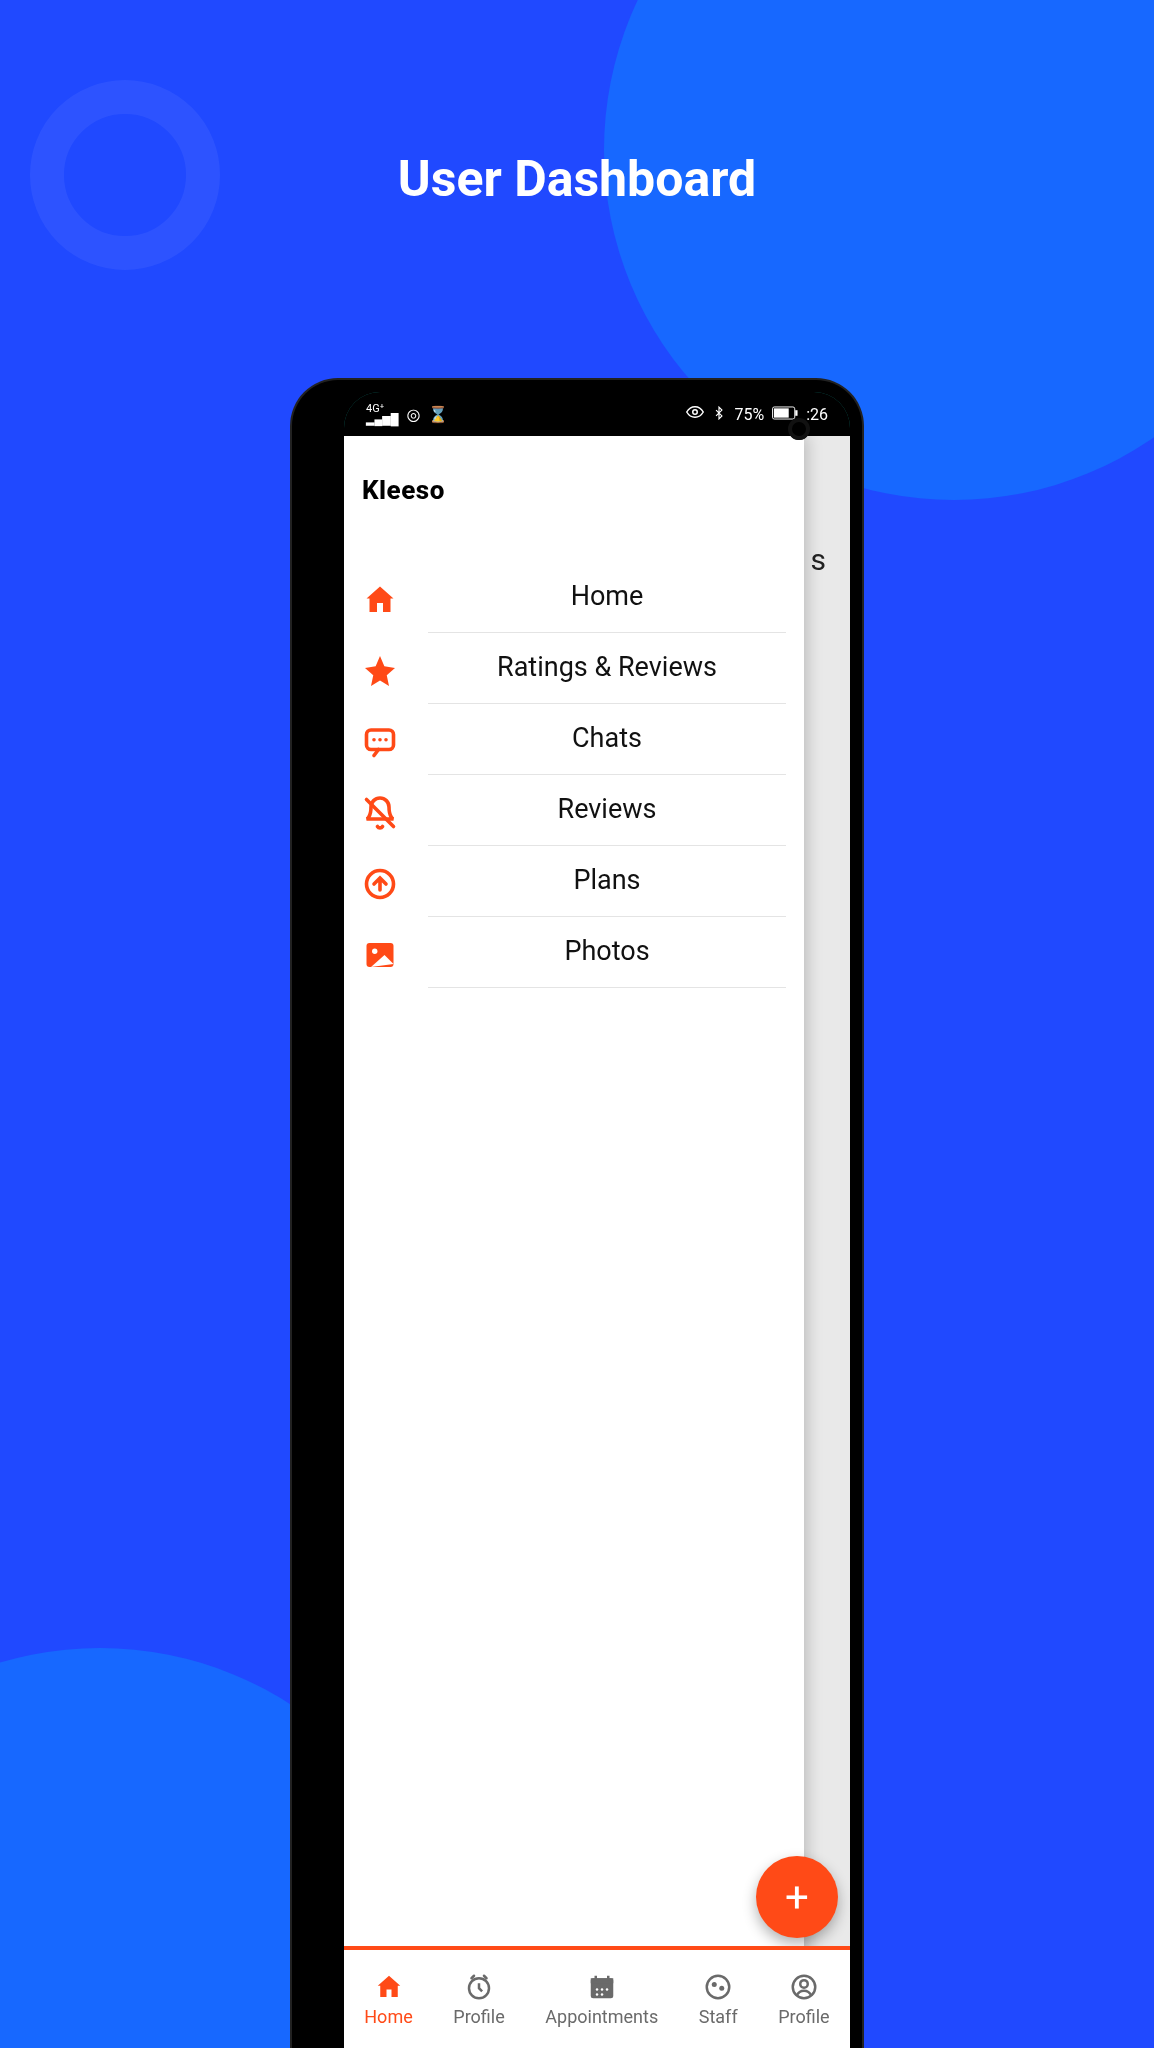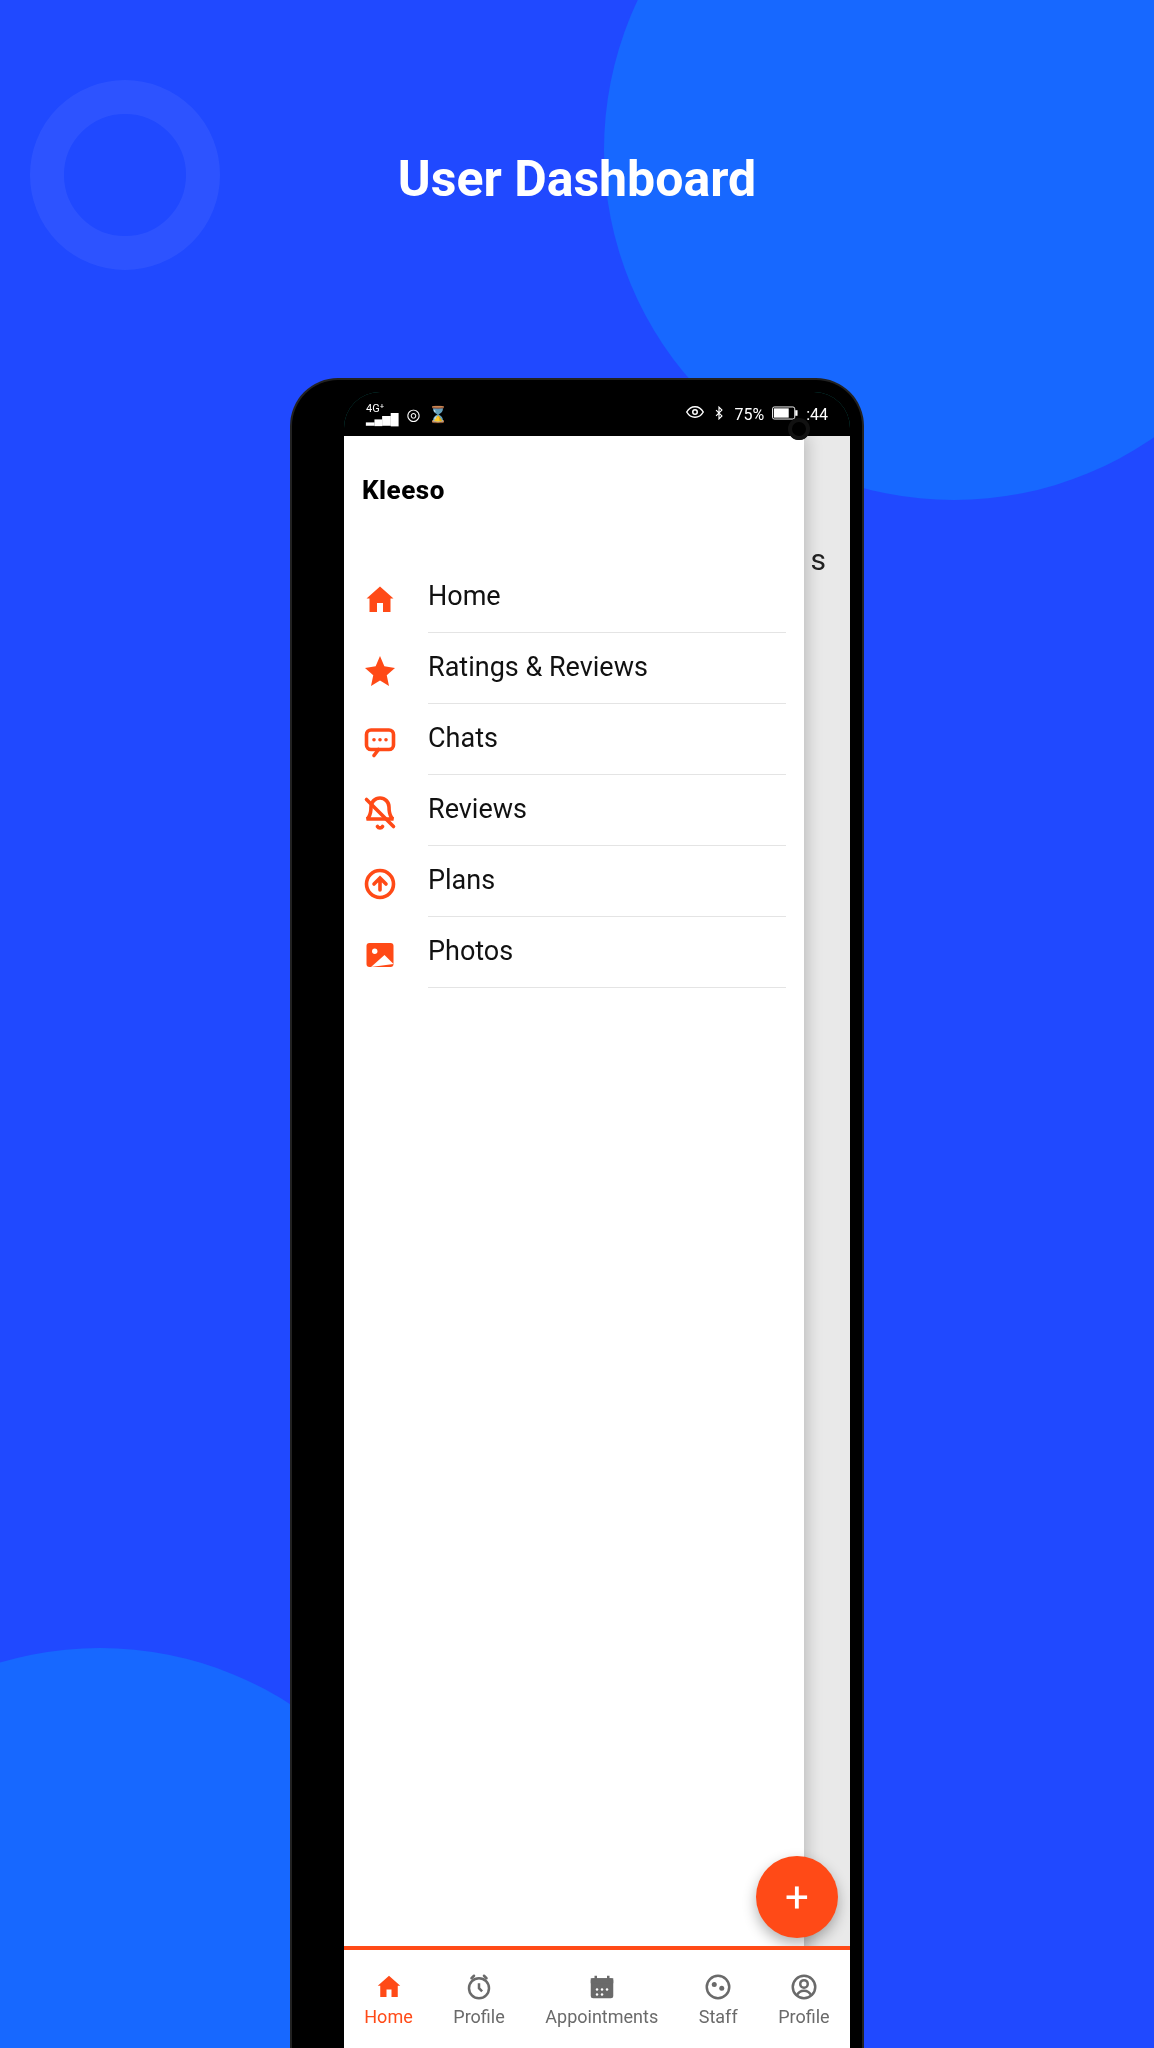--- a/index.html
+++ b/index.html
@@ -20,21 +20,21 @@
   .status-left, .status-right { display:flex; align-items:center; gap:8px; }
   .status-clock { font-weight:400; }
   .camera-dot { position:absolute; right:40px; top:26px; width:22px; height:22px; background:#000; border-radius:50%; box-shadow:0 0 0 4px #111 inset; z-index:20; }
 
   
   .app-body { flex:1; position:relative; background:#e9e9e9; }
   .overlay-page { position:absolute; inset:0; }
   .overlay-page .peek-text { position:absolute; right:24px; top:106px; font-size:30px; color:#222; }
 
   
-  .drawer { position:absolute; top:0; left:0; bottom:0; width:460px; background:#fff; box-shadow:4px 0 14px rgba(0,0,0,0.18); display:flex; flex-direction:column; }
+  .drawer { position:absolute; top:0; left:0; bottom:0; width:460px; background:#fff; box-shadow:4px 0 14px rgba(0,0,0,0.18); display:flex; flex-direction:column;text-align:center; }
   .drawer-header { height:108px; display:flex; align-items:center; padding:0 18px; border-bottom:0; }
   .brand { font-weight:800; font-size:26px; letter-spacing:0.5px; }
   .menu { padding:18px 0 0 0; }
   .menu-item-wrap { display:flex; align-items:flex-start; gap:30px; padding:18px 18px 0 18px; cursor:pointer; }
   .menu-item-wrap .icon { width:36px; height:36px; flex:0 0 36px; color:#ff4a17; display:flex; align-items:center; justify-content:center; margin-top:2px; }
   .menu-item-wrap .label-box { flex:1; padding-bottom:20px; border-bottom:1px solid #e4e4e4; }
   .menu-item-wrap .label { font-size:27px; color:#111; }
 
   
   .fab { position:absolute; right:12px; bottom:110px; width:82px; height:82px; border-radius:50%; background:#ff4a17; color:#fff; font-size:42px; display:flex; align-items:center; justify-content:center; box-shadow:0 6px 14px rgba(0,0,0,0.3); z-index:5; }
@@ -80,21 +80,21 @@
             </svg>
         </span>
         <span>75%</span>
         <span>
           <svg viewBox="0 0 28 14" width="26" height="14">
               <rect x="0.5" y="0.5" width="24" height="13" rx="2" fill="none" stroke="#fff"></rect>
               <rect x="2" y="2" width="16" height="10" fill="#fff"></rect>
               <rect x="25" y="4" width="2.5" height="6" fill="#fff"></rect>
             </svg>
         </span>
-        <span class="status-clock">:<span>44</span></span>
+        <span class="status-clock">:<span>26</span></span>
       </div>
     </div>
 
     <div class="app-body">
       <div class="overlay-page">
         <span class="peek-text">s</span>
       </div>
 
       <div class="fab">
         <span>+</span>

